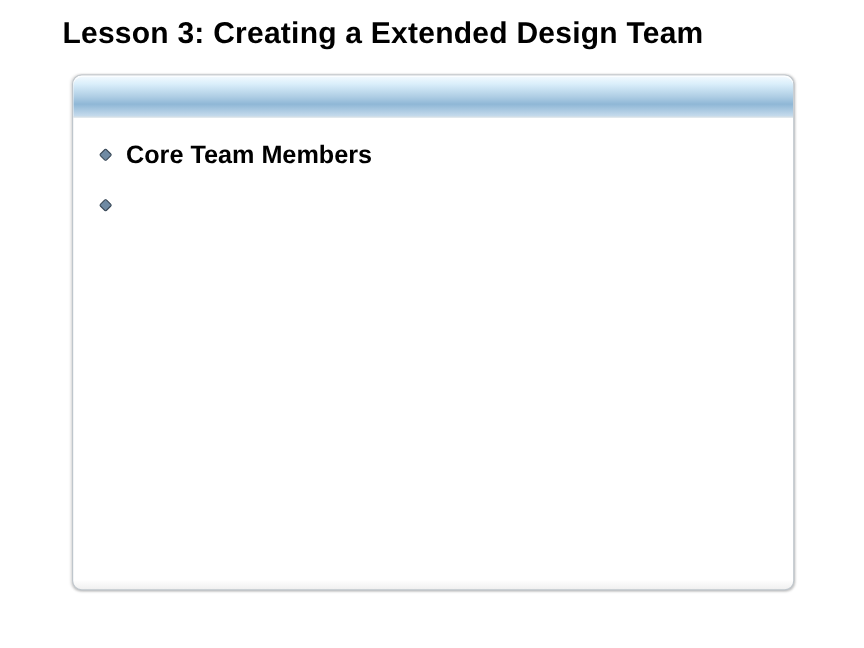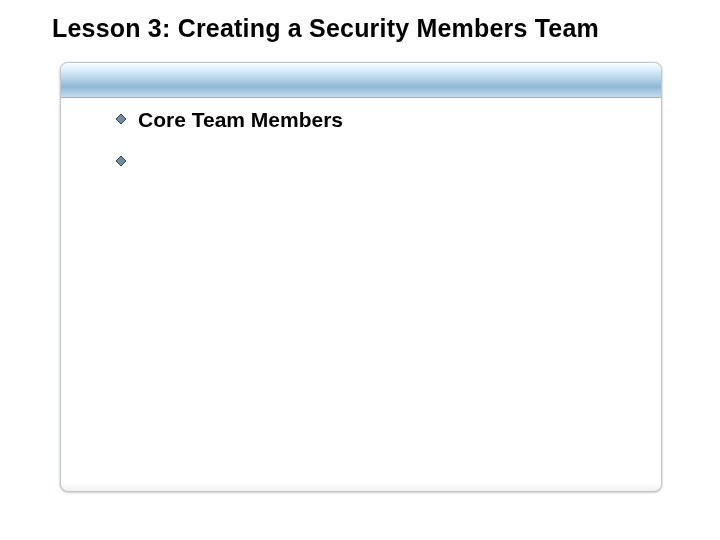--- a/index.html
+++ b/index.html
@@ -49,22 +49,21 @@
     background: linear-gradient(to bottom,
       #f5fbff 0%,
       #dbeffb 20%,
       #aecde4 52%,
       #8fb7d6 70%,
       #c7dced 100%);
     border-bottom: 1px solid #9ab2c4;
     box-shadow: 0 1px 0 rgba(255,255,255,0.8) inset;
   }
   .panel-body {
-    padding: 9px 24px 24px 22px;
-    margin-left: 33px;
+    padding: 19px 24px 24px 22px;
   }
   .bullets {
     list-style: none;
     margin: 0;
     padding: 0;
   }
   .bullets li {
     position: relative;
     padding-left: 22px;
     margin: 0 0 16px 0;
@@ -88,21 +87,21 @@
     height: 8px;
     background: linear-gradient(to top, rgba(0,0,0,0.06), rgba(0,0,0,0));
     pointer-events: none;
   }
 </style>
 </head>
 <body>
 
 <div class="slide">
 
-  <div class="title">Lesson 3: Creating a Security Members Team</div>
+  <div class="title">Lesson 3: Creating a Extended Design Team</div>
 
   <div class="panel">
     <div class="panel-header"></div>
     <div class="panel-body">
       <ul class="bullets">
         <li>
           <span class="bullet-icon">
             <svg width="10" height="10" viewBox="0 0 10 10">
               <polygon points="5,0 10,5 5,10 0,5" fill="#6f8aa3" stroke="#3a4957" stroke-width="1"></polygon>
             </svg>

